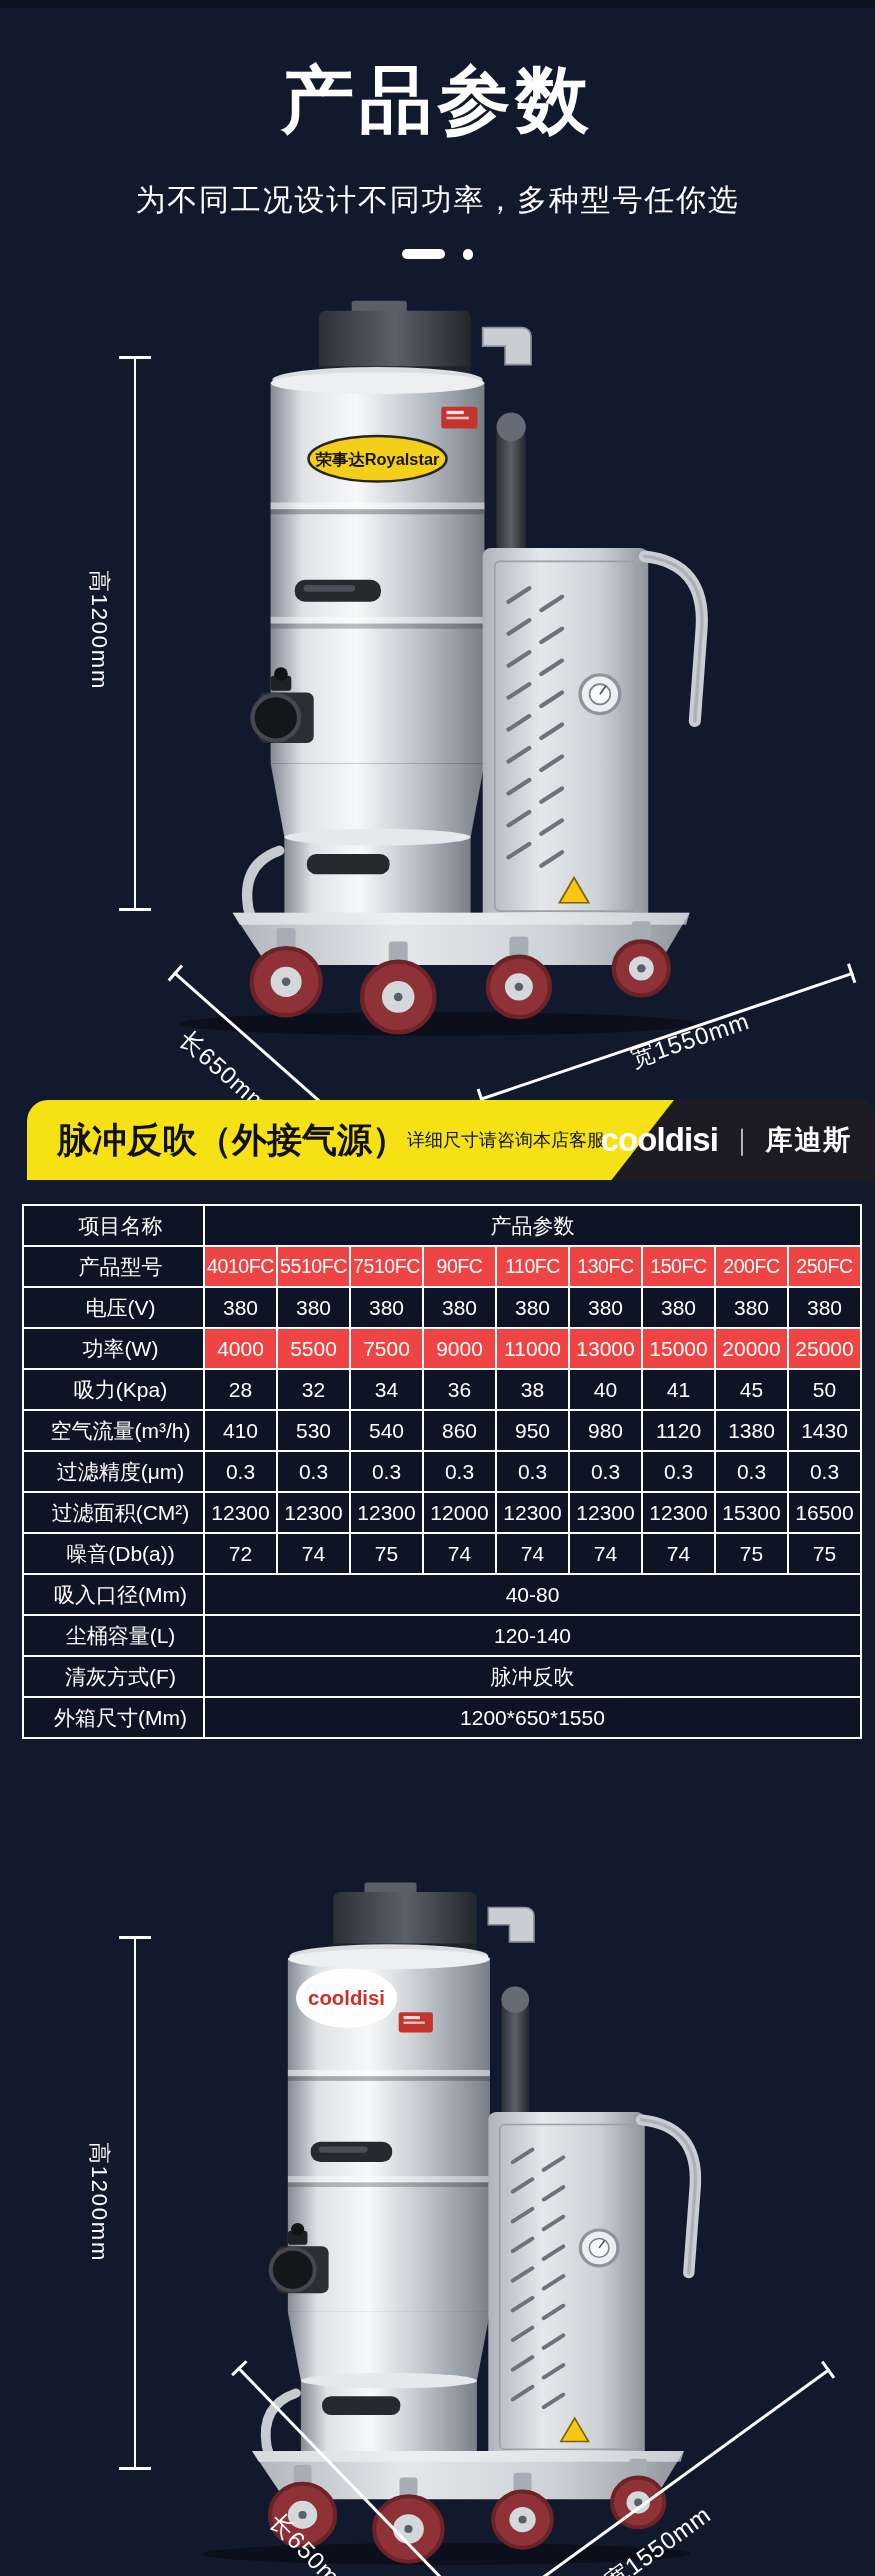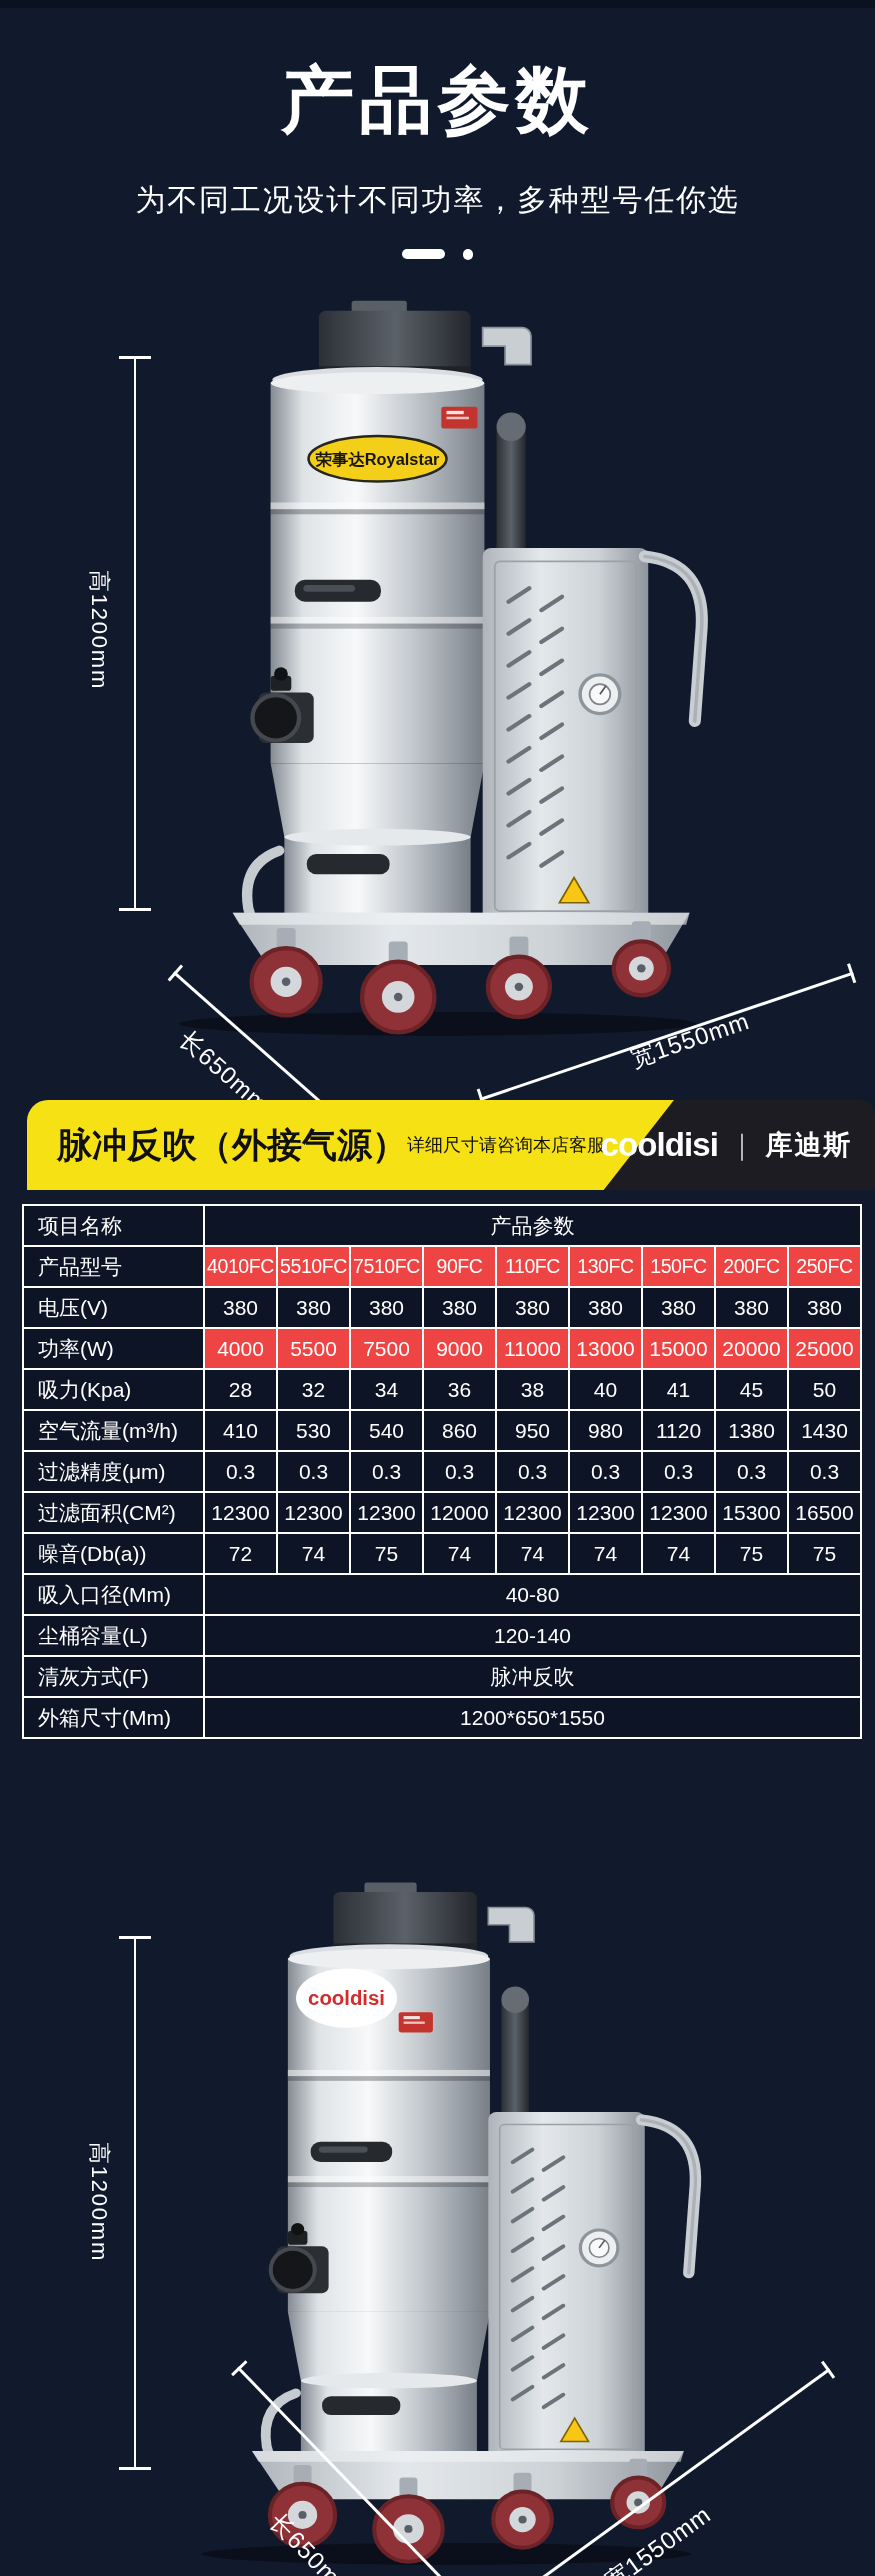--- a/index.html
+++ b/index.html
@@ -43,41 +43,41 @@
   #dimd1b{left:480px;top:1090px;width:394px;transform:rotate(-18.7deg);}
   #dimd2a{left:238px;top:2358px;width:337px;transform:rotate(46deg);}
   #dimd2b{left:514px;top:2589px;width:390px;transform:rotate(-36deg);}
   .dim-dlabel{position:absolute;font-size:24px;white-space:nowrap;letter-spacing:0.9px;}
   #dimd1a-label{left:224px;top:1064px;transform:translate(-50%,-50%) rotate(41.5deg);}
   #dimd1b-label{left:690px;top:1032px;transform:translate(-50%,-50%) rotate(-18.7deg);}
   #dimd2a-label{left:312px;top:2549px;transform:translate(-50%,-50%) rotate(46deg);}
   #dimd2b-label{left:658px;top:2540px;transform:translate(-50%,-50%) rotate(-36deg);}
 
   
-  .banner{position:absolute;left:27px;right:0;top:1092px;height:90px;
+  .banner{position:absolute;left:27px;right:0;top:1092px;height:80px;
           border-radius:21px 14px 0 0;background:#1c1c22;overflow:hidden;}
   .banner-yellow{position:absolute;left:-71px;top:0;width:718px;height:100%;
                  background:#f6e214;transform:skewX(-38deg);transform-origin:top left;}
   .banner-title{position:absolute;left:30px;top:50%;transform:translateY(-50%);
                 color:#101010;font-size:35px;font-weight:bold;}
   .banner-note{position:absolute;left:380px;top:50%;transform:translateY(-50%);
                color:#101010;font-size:18px;}
   .banner-brand{position:absolute;right:23px;top:50%;transform:translateY(-50%);
                 display:flex;align-items:center;gap:10.6px;color:#fff;}
   .brand-en{font-size:33px;font-weight:bold;letter-spacing:-0.9px;}
   .brand-sep{font-size:27px;font-weight:100;opacity:.8;}
   .brand-cn{font-size:27px;font-weight:bold;letter-spacing:1.8px;}
 
   
   #spec-table{position:absolute;left:22px;top:1196px;width:840px;
               border-collapse:collapse;table-layout:fixed;}
   #spec-table td{border:2.7px solid #fff;height:39px;font-size:21px;color:#fff;
                  background:#0d1425;text-align:center;padding:0;line-height:1.1;
                  overflow:hidden;white-space:nowrap;}
-  #spec-table td.lab{text-align:left;padding-left:14px;font-size:21px;}
+  #spec-table td.lab{text-align:center;padding-left:14px;font-size:21px;}
   #spec-table td.hl{background:#ef4444;}
   #spec-table td.model{font-size:19.5px;letter-spacing:-0.4px;}
 </style>
 </head>
 <body>
 
 <div id="page">
 
   <div class="title">产品参数</div>
   <div class="subtitle">为不同工况设计不同功率，多种型号任你选</div>

